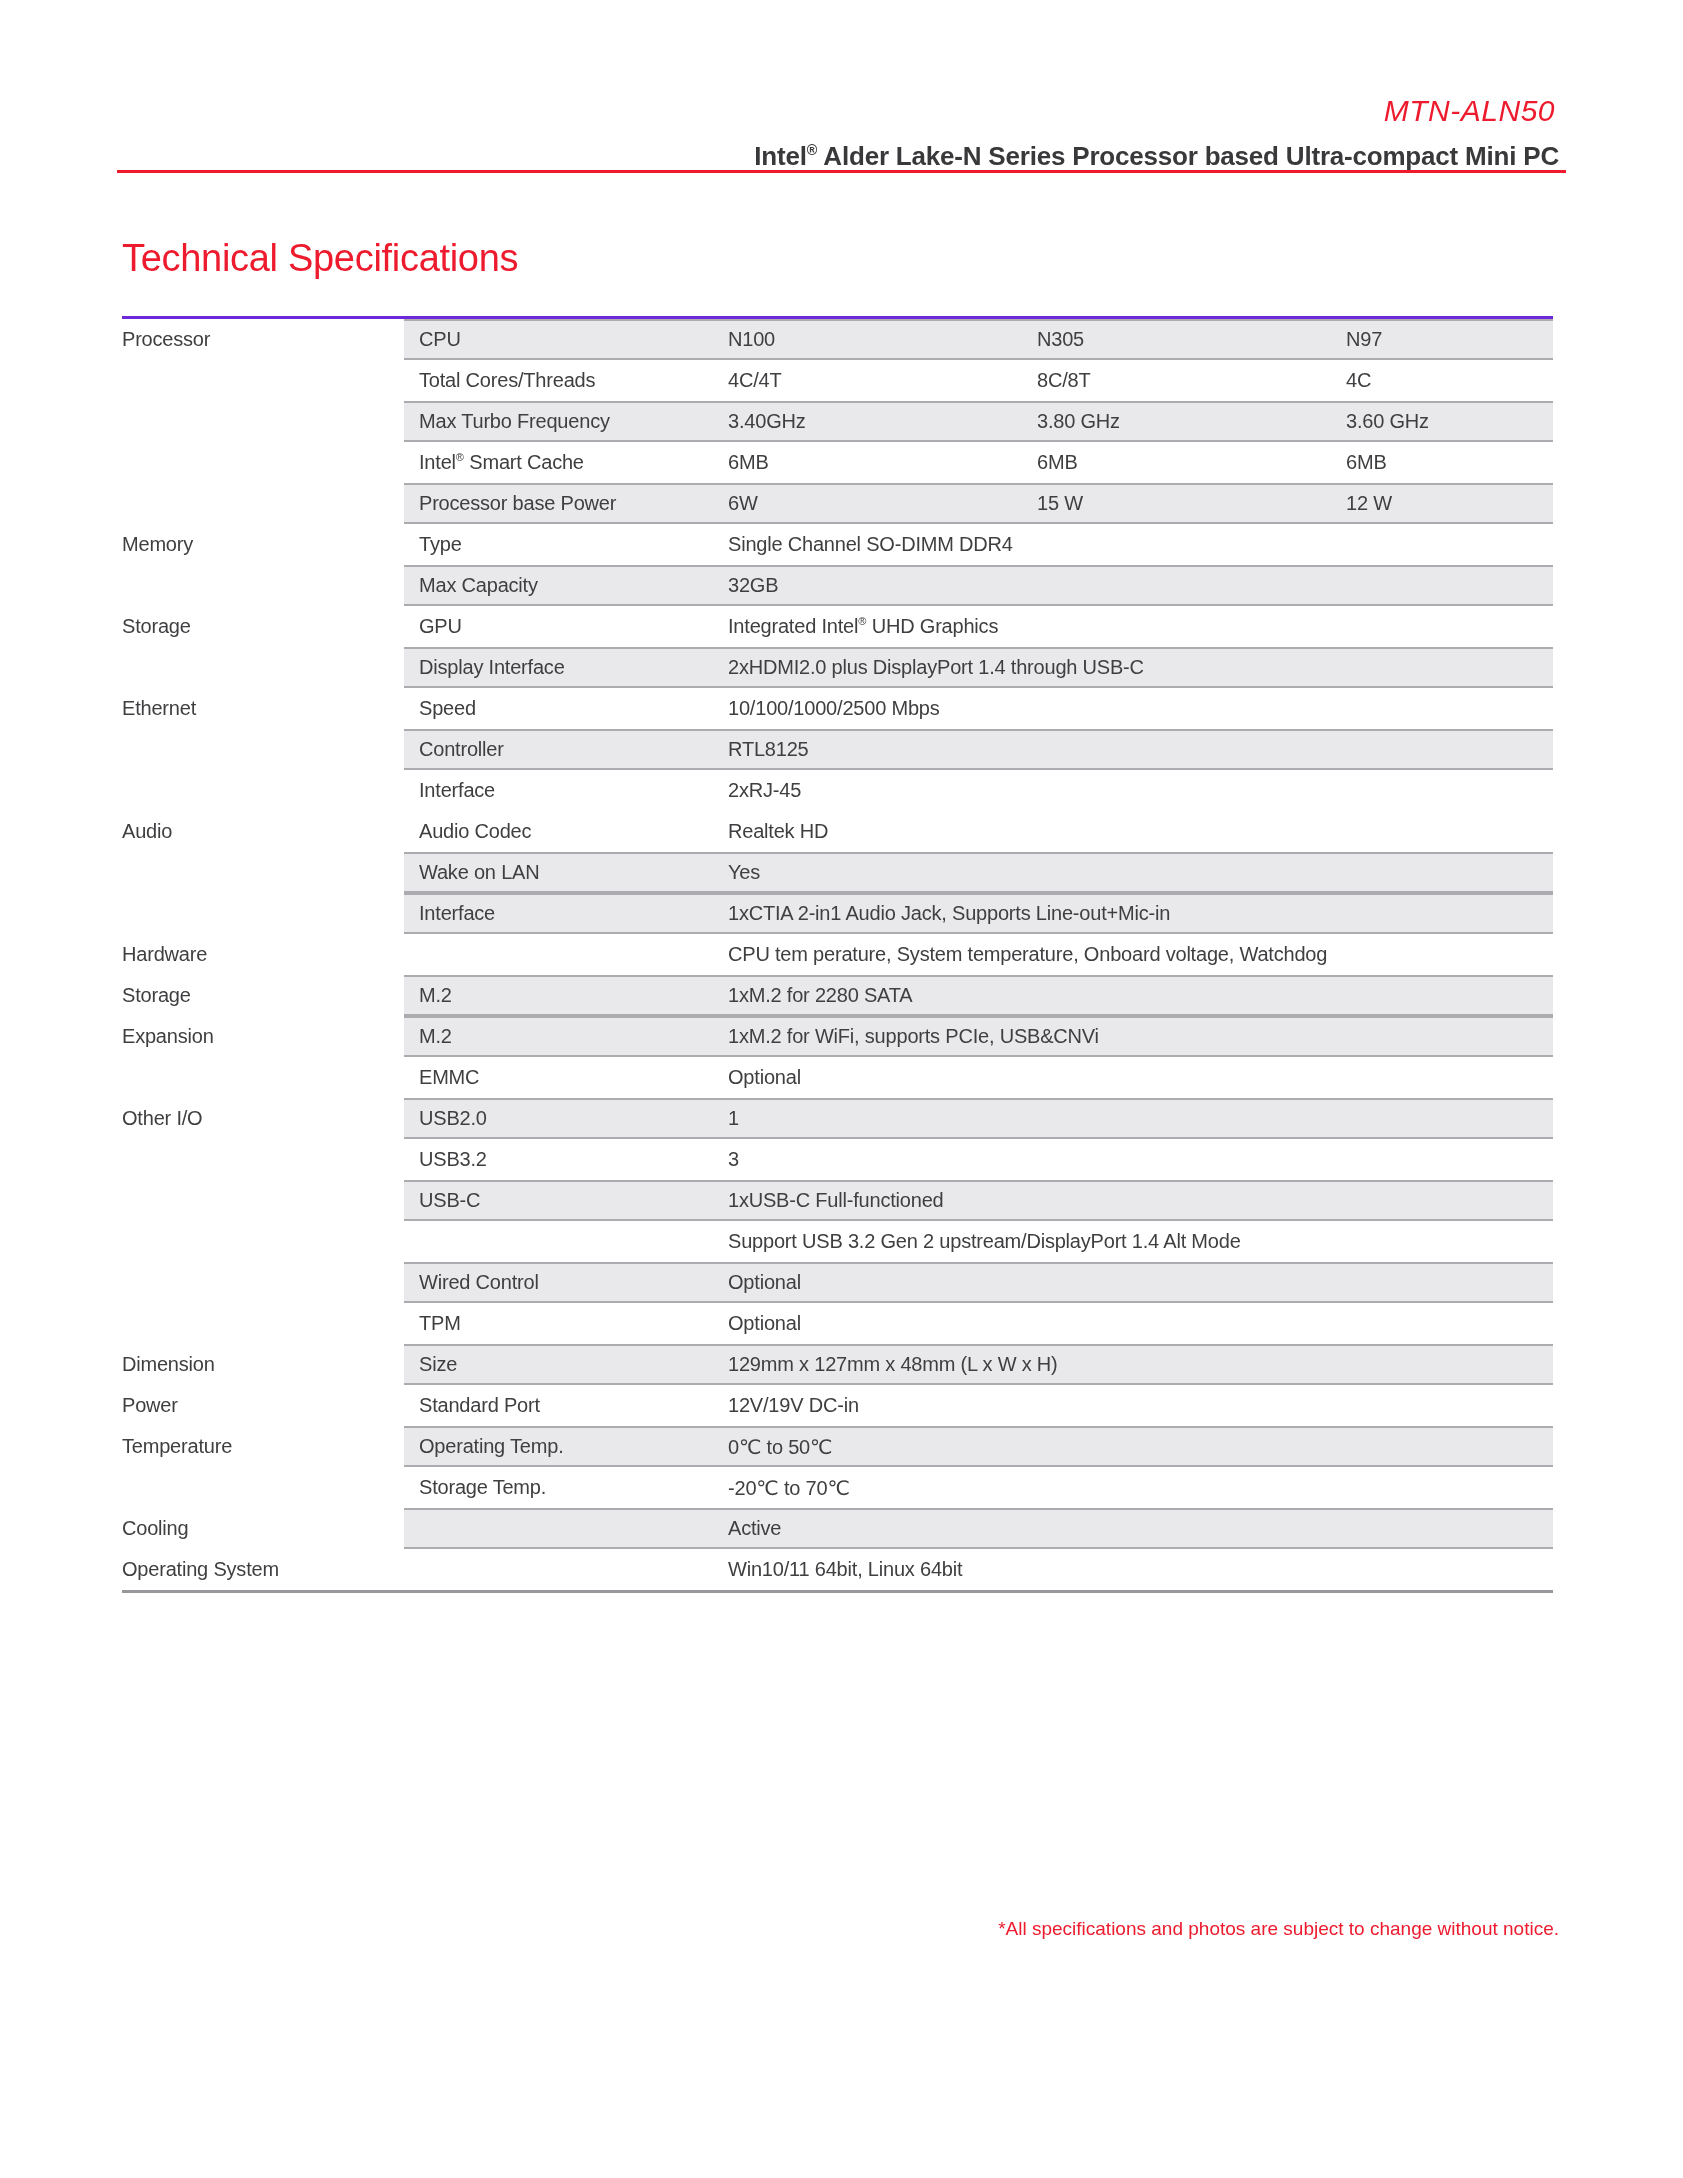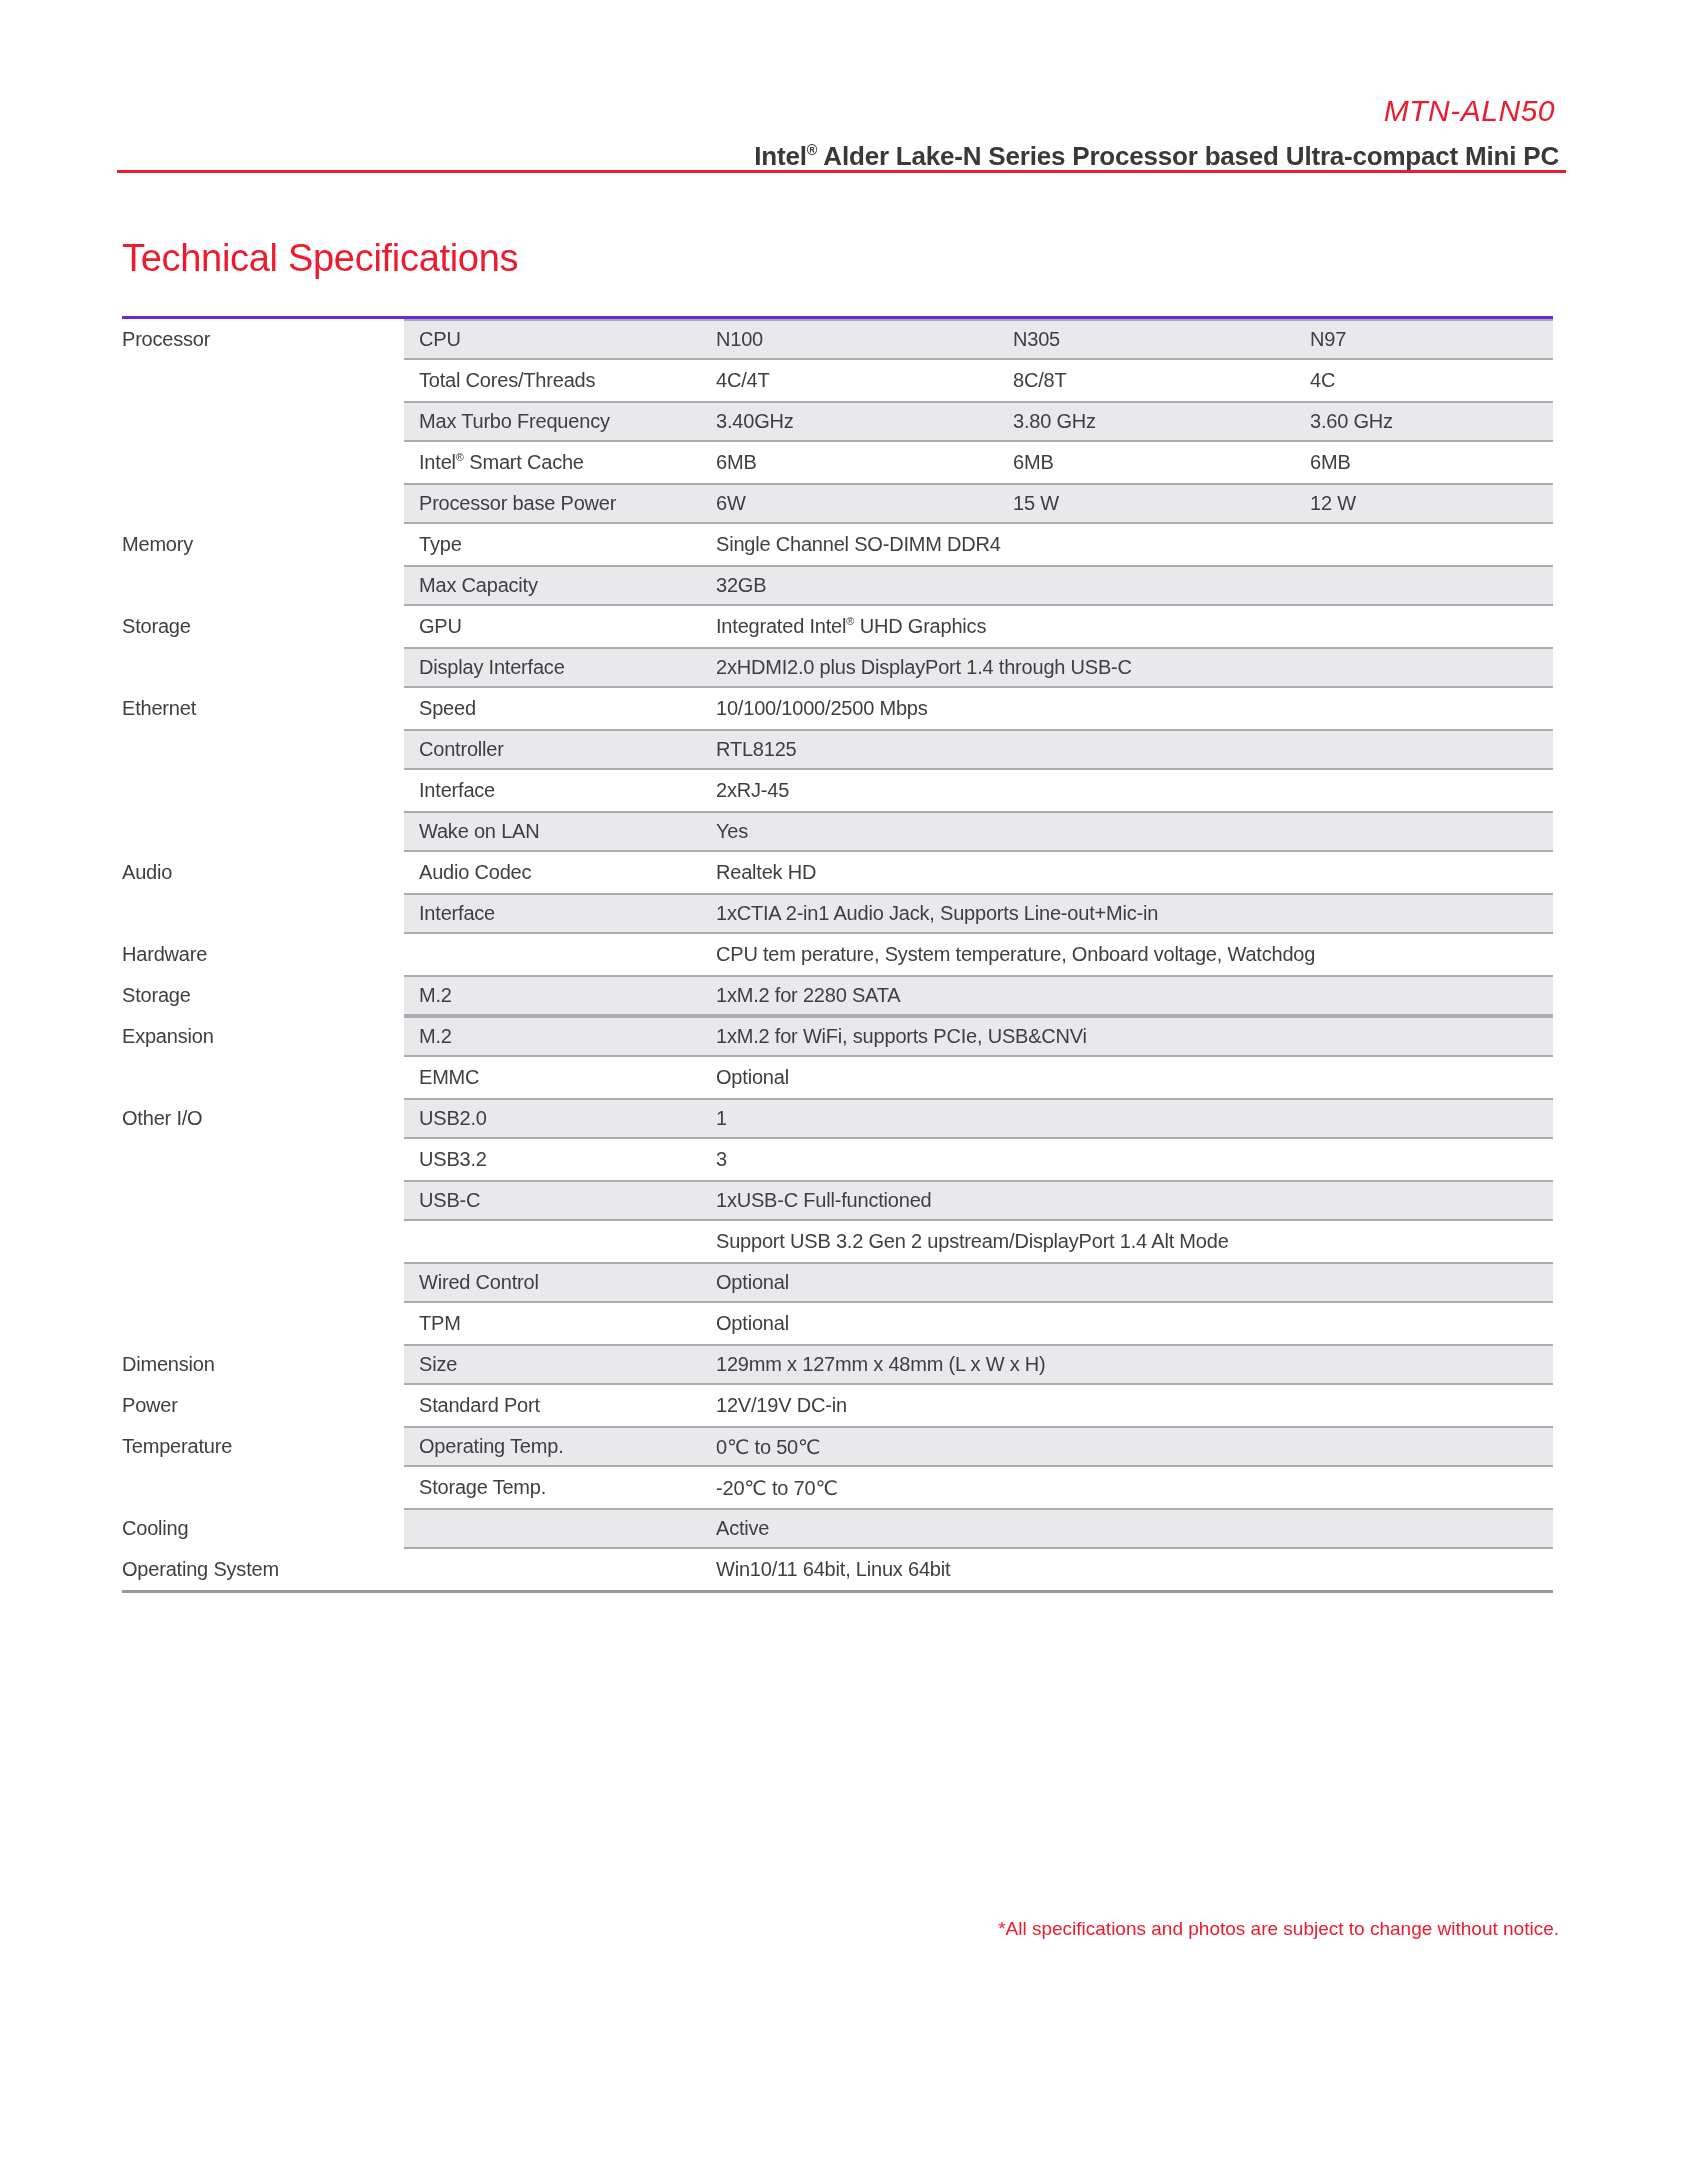--- a/index.html
+++ b/index.html
@@ -45,21 +45,21 @@
     border-bottom:3px solid #98989c;
   }
   .row{display:flex;height:41px;align-items:stretch;}
   .cat{
     flex:0 0 282px;display:flex;align-items:center;
     font-size:20px;letter-spacing:-0.2px;white-space:nowrap;
   }
   .body{
     flex:1;display:grid;
     grid-template-columns:297px 297px 297px 1fr;
-    align-items:center;height:100%;box-sizing:border-box;
+    align-items:center;height:100%;box-sizing:border-box;gap:12px;
   }
   .row.g .body{
     background:var(--shade);
     border-top:2px solid var(--divider);
     border-bottom:2px solid var(--divider);
   }
   .cell{
     padding-left:15px;font-size:20px;letter-spacing:-0.2px;
     white-space:nowrap;overflow:visible;
   }
@@ -184,36 +184,36 @@
     </div>
 
     <div class="row">
       <div class="cat"></div>
       <div class="body">
         <div class="cell">Interface</div>
         <div class="cell wide">2xRJ-45</div>
       </div>
     </div>
 
+    <div class="row">
+      <div class="cat">Audio</div>
+      <div class="body">
+        <div class="cell">Audio Codec</div>
+        <div class="cell wide">Realtek HD</div>
+      </div>
+    </div>
+
     <div class="row g">
       <div class="cat"></div>
       <div class="body">
         <div class="cell">Wake on LAN</div>
         <div class="cell wide">Yes</div>
       </div>
     </div>
 
-    <div class="row">
-      <div class="cat">Audio</div>
-      <div class="body">
-        <div class="cell">Audio Codec</div>
-        <div class="cell wide">Realtek HD</div>
-      </div>
-    </div>
-
     <div class="row g">
       <div class="cat"></div>
       <div class="body">
         <div class="cell">Interface</div>
         <div class="cell wide">1xCTIA 2-in1 Audio Jack, Supports Line-out+Mic-in</div>
       </div>
     </div>
 
     <div class="row">
       <div class="cat">Hardware</div>

